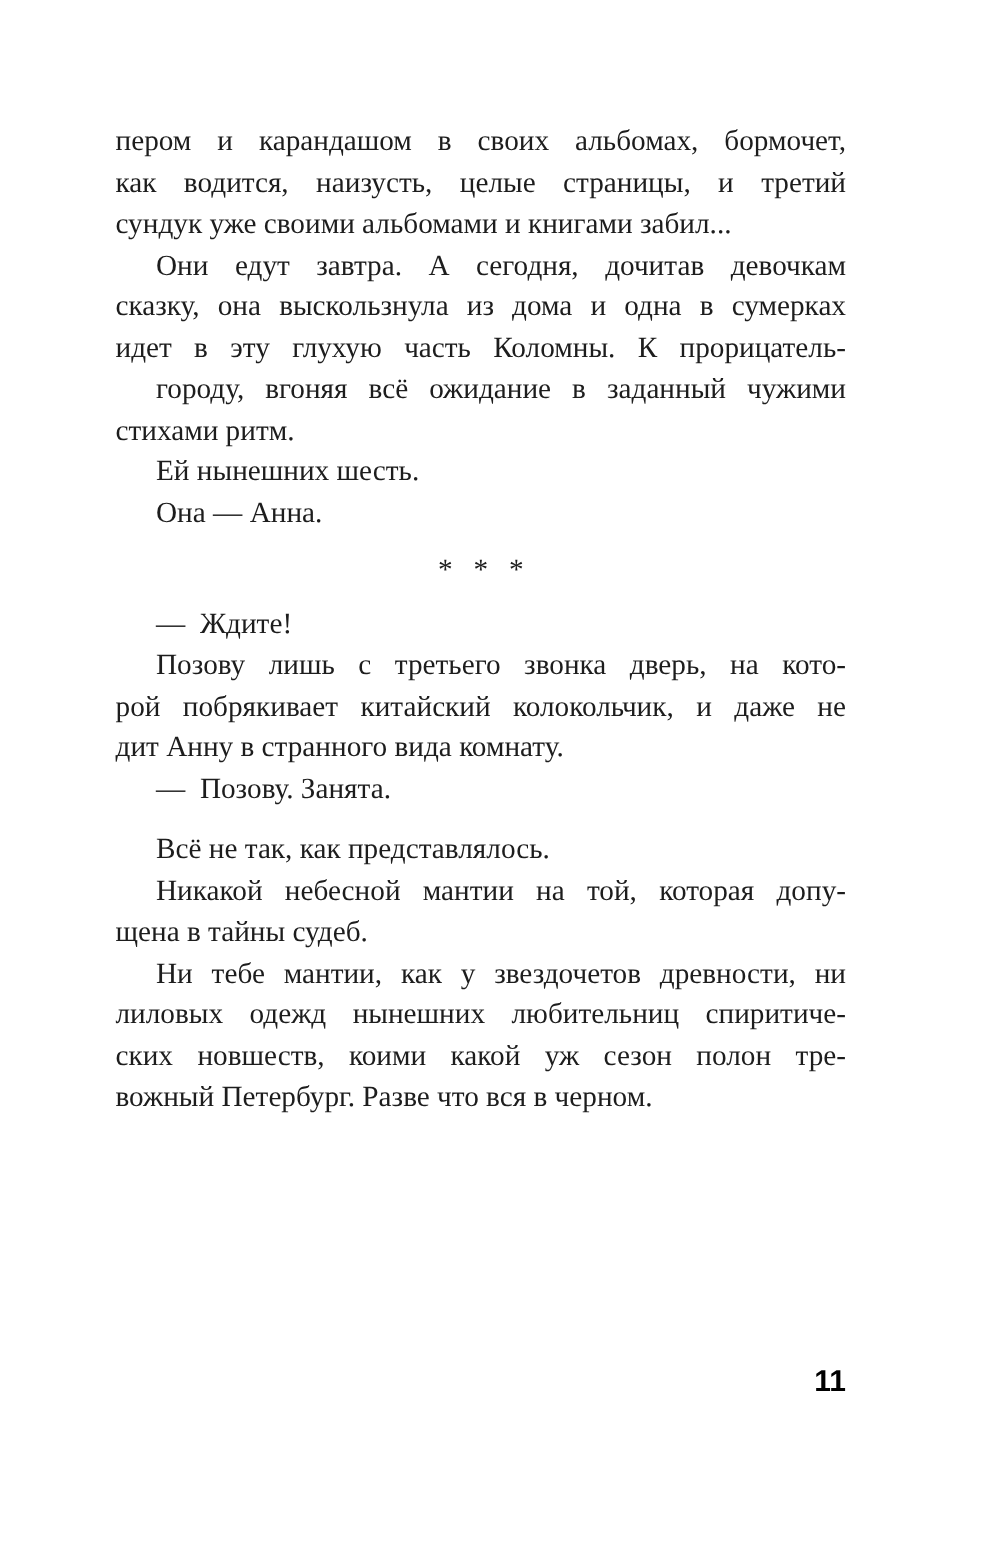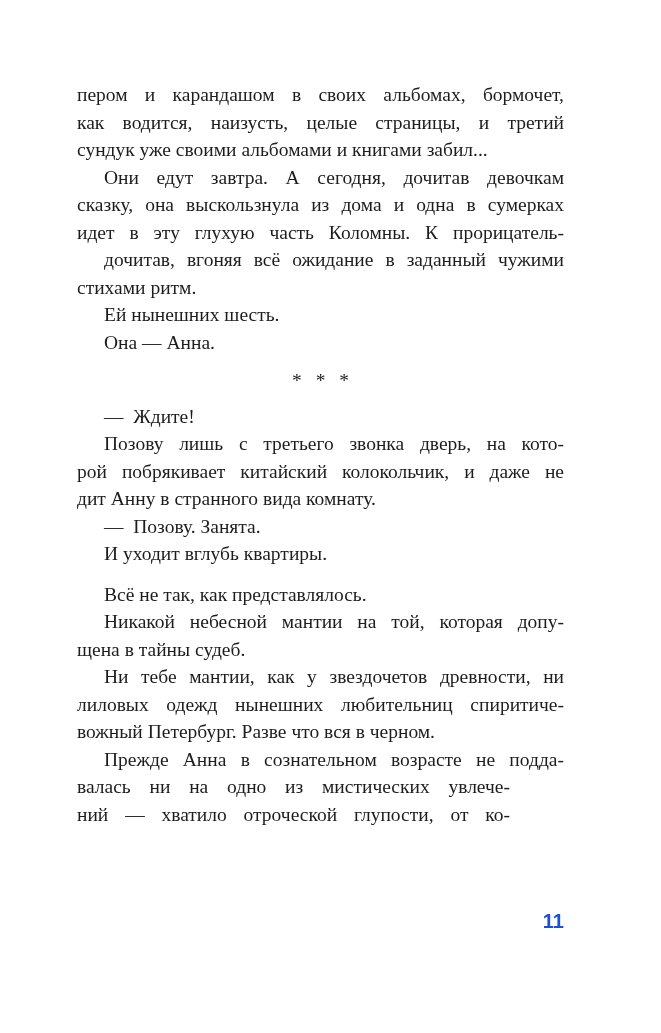--- a/index.html
+++ b/index.html
@@ -44,21 +44,21 @@
   .folio {
     position: absolute;
     left: 77px;
     top: 908px;
     width: 487px;
     text-align: right;
     font-family: "Liberation Sans", sans-serif;
     font-weight: bold;
     font-size: 20px;
     line-height: 27.5px;
-    color: #1d4ed8;
+    color: #000000;
   }
 </style>
 </head>
 <body>
 
 <div class="page">
   <div class="text-block">
 
     <div class="para">
       <div class="line j">пером и карандашом в своих альбомах, бормочет,</div>
@@ -66,21 +66,21 @@
       <div class="line">сундук уже своими альбомами и книгами забил...</div>
     </div>
 
     <div class="para indent">
       <div class="line j">Они едут завтра. А сегодня, дочитав девочкам</div>
       <div class="line j">сказку, она выскользнула из дома и одна в сумерках</div>
       <div class="line j">идет в эту глухую часть Коломны. К прорицатель-</div>
     </div>
 
     <div class="para indent">
-      <div class="line j">дочитав, вгоняя всё ожидание в заданный чужими</div>
+      <div class="line j">городу, вгоняя всё ожидание в заданный чужими</div>
       <div class="line">стихами ритм.</div>
     </div>
 
     <div class="para indent">
       <div class="line">Ей нынешних шесть.</div>
     </div>
 
     <div class="para indent">
       <div class="line">Она — Анна.</div>
     </div>
@@ -94,43 +94,36 @@
     <div class="para indent">
       <div class="line j">Позову лишь с третьего звонка дверь, на кото-</div>
       <div class="line j">рой побрякивает китайский колокольчик, и даже не</div>
       <div class="line">дит Анну в странного вида комнату.</div>
     </div>
 
     <div class="para indent">
       <div class="line">— Позову. Занята.</div>
     </div>
 
-    <div class="para indent">
-      <div class="line">И уходит вглубь квартиры.</div>
-    </div>
 
     <div class="spacer"></div>
 
     <div class="para indent">
       <div class="line">Всё не так, как представлялось.</div>
     </div>
 
     <div class="para indent">
       <div class="line j">Никакой небесной мантии на той, которая допу-</div>
       <div class="line">щена в тайны судеб.</div>
     </div>
 
     <div class="para indent">
       <div class="line j">Ни тебе мантии, как у звездочетов древности, ни</div>
       <div class="line j">лиловых одежд нынешних любительниц спиритиче-</div>
+      <div class="line j">ских новшеств, коими какой уж сезон полон тре-</div>
       <div class="line">вожный Петербург. Разве что вся в черном.</div>
     </div>
 
-    <div class="para indent">
-      <div class="line j">Прежде Анна в сознательном возрасте не подда-</div>
-      <div class="line j narrow">валась ни на одно из мистических увлече-</div>
-      <div class="line j narrow">ний — хватило отроческой глупости, от ко-</div>
-    </div>
 
   </div>
 
   <div class="folio">11</div>
 </div>
 
 </body></html>

